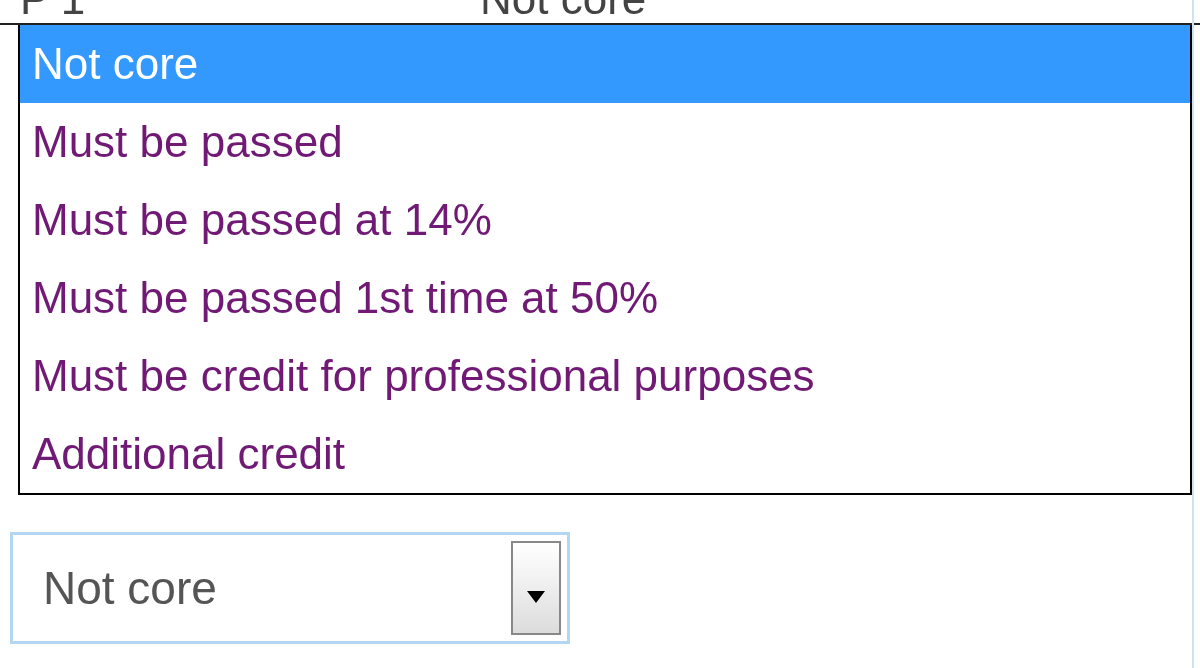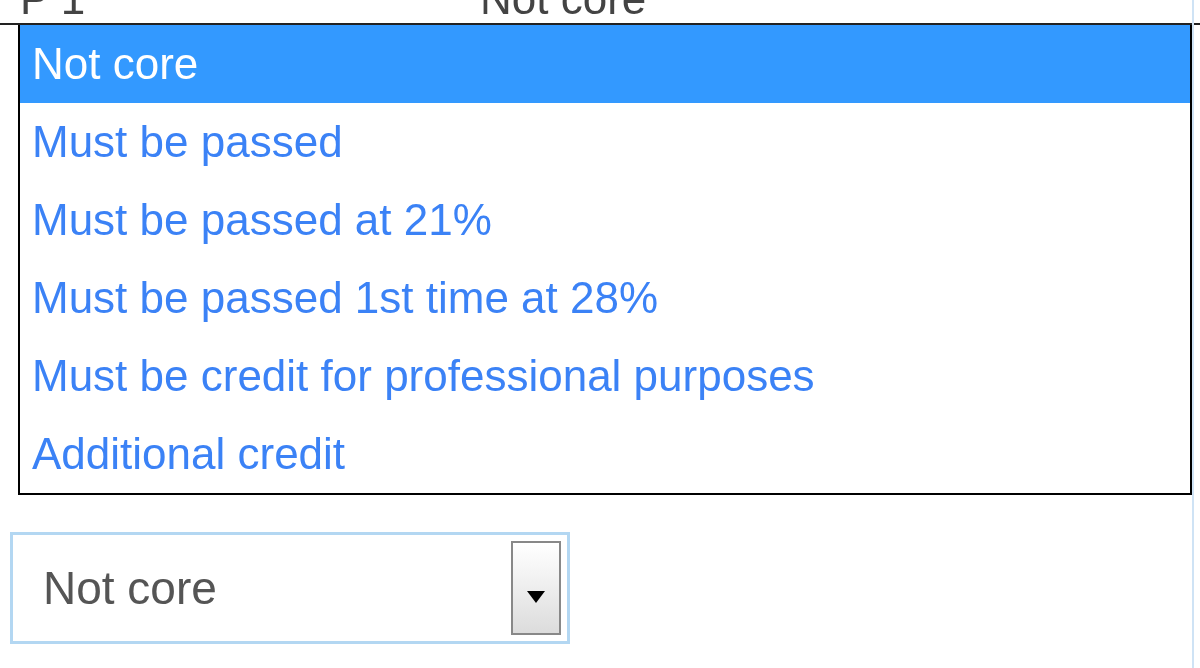--- a/index.html
+++ b/index.html
@@ -43,21 +43,21 @@
       left: 18px;
       right: 8px;
       border: 2px solid #000000;
       border-top: none;
       background: #ffffff;
       font-size: 44px;
       line-height: 1.5;
     }
     .dropdown-option {
       padding: 6px 12px 6px 12px;
-      color: #3b82f6;
+      color: #701a75;
       cursor: pointer;
     }
     .dropdown-option.highlighted {
       background-color: #3399ff;
       color: #ffffff;
     }
     .combobox {
       position: absolute;
       left: 10px;
       top: 532px;
@@ -107,22 +107,22 @@
   <div class="bg-partial-text">
     <span>P 1</span>
     <span class="bg-partial-right">Not core</span>
   </div>
 
   <div class="right-thin-border"></div>
 
   <div class="dropdown-list">
     <div class="dropdown-option highlighted">Not core</div>
     <div class="dropdown-option">Must be passed</div>
-    <div class="dropdown-option">Must be passed at 21%</div>
-    <div class="dropdown-option">Must be passed 1st time at 28%</div>
+    <div class="dropdown-option">Must be passed at 14%</div>
+    <div class="dropdown-option">Must be passed 1st time at 50%</div>
     <div class="dropdown-option">Must be credit for professional purposes</div>
     <div class="dropdown-option">Additional credit</div>
   </div>
 
   <div class="combobox">
     <div class="combobox-text">Not core</div>
     <div class="combobox-button">
       <span>
         <svg viewBox="0 0 12 8">
           <polygon points="0,0 12,0 6,8" fill="#000000"></polygon>

